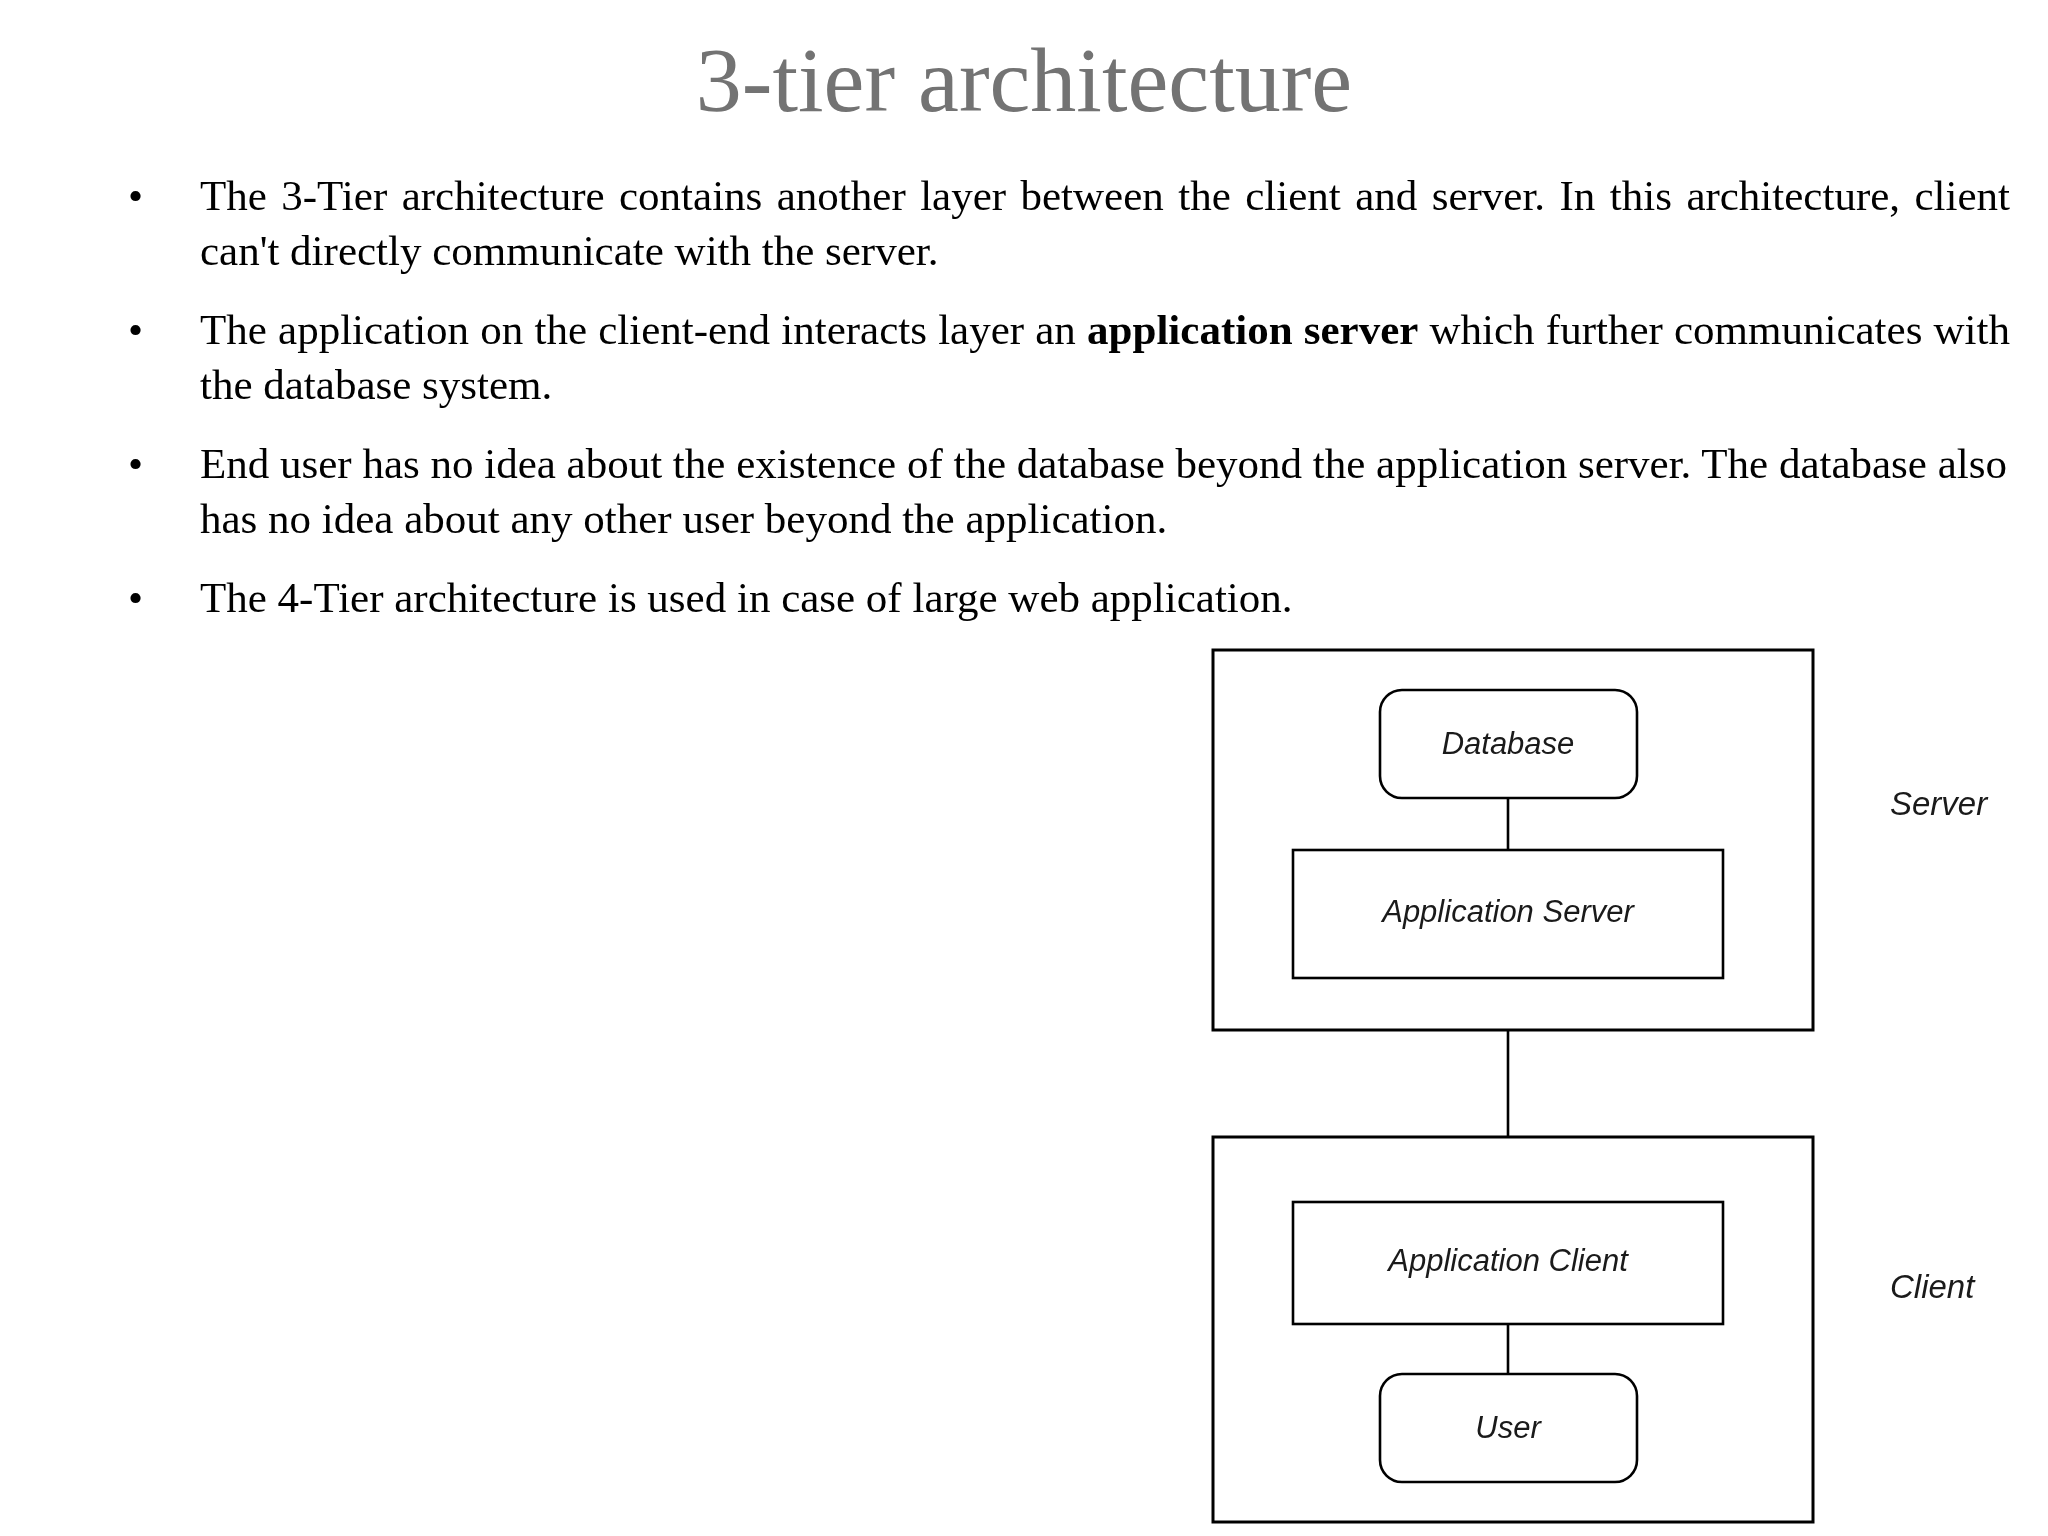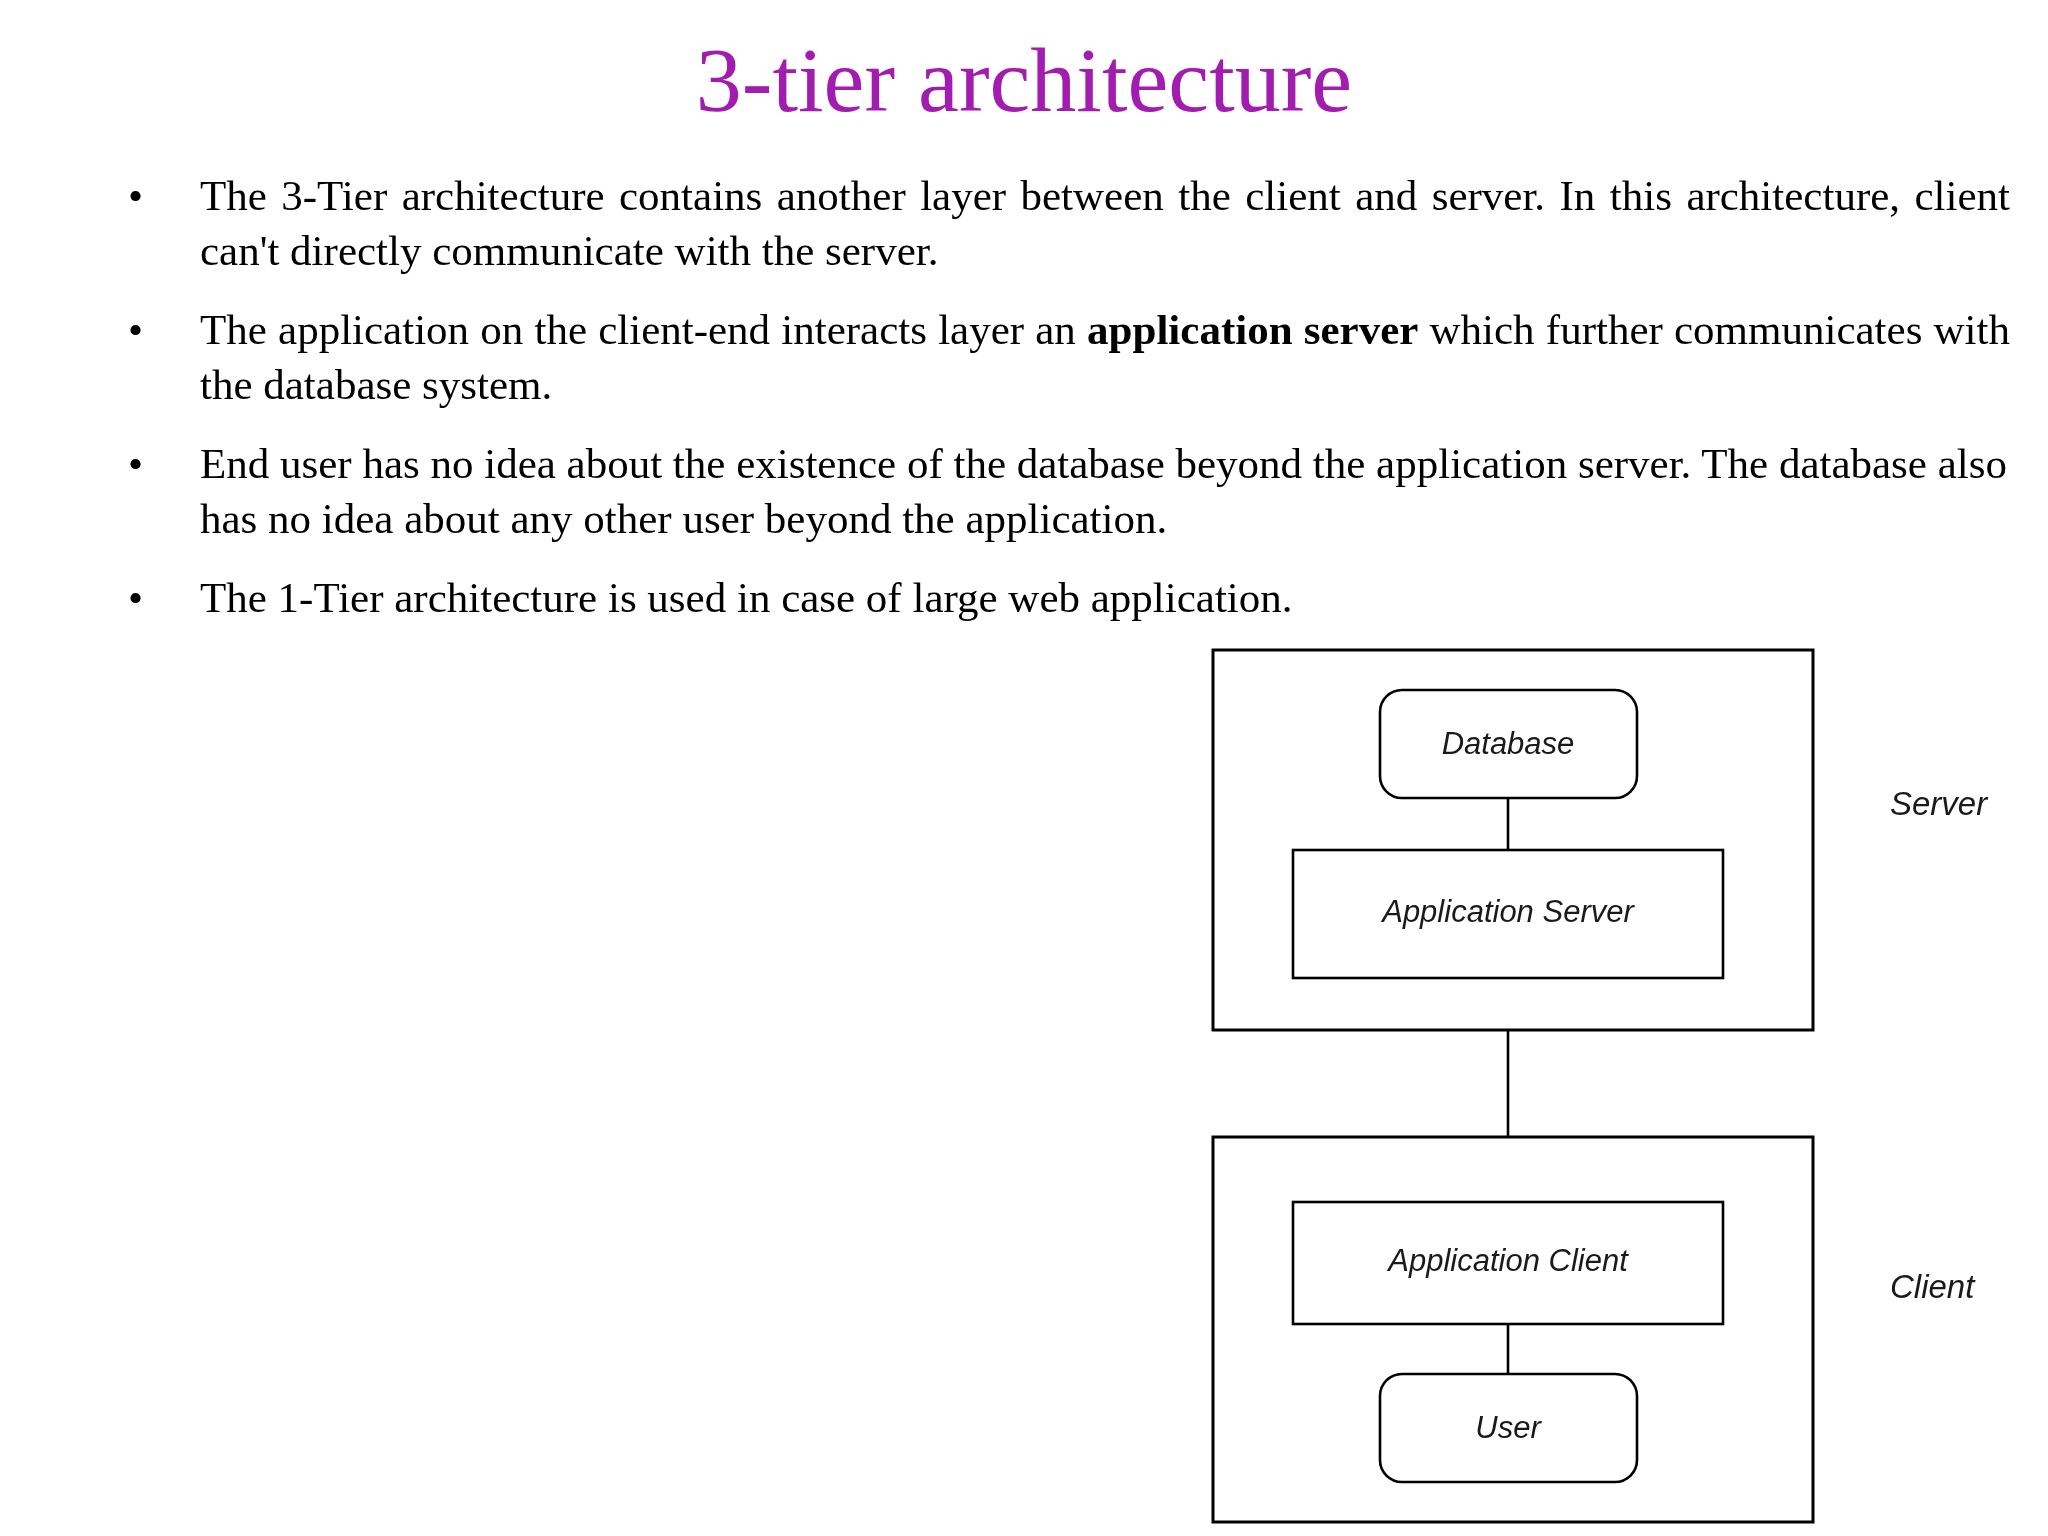--- a/index.html
+++ b/index.html
@@ -22,21 +22,21 @@
     position: absolute;
     left: 0;
     top: 32px;
     width: 2048px;
     text-align: center;
     font-family: "Liberation Serif", "DejaVu Serif", serif;
     font-size: 92px;
     line-height: 1.05;
     font-weight: 400;
     letter-spacing: 0px;
-    color: #a21caf;
+    color: #737373;
   }
 
   
   #bullet-list {
     position: absolute;
     left: 110px;
     top: 168px;
     width: 1900px;
   }
   .bullet-row {
@@ -125,21 +125,21 @@
       <span class="bullet-text"><span>The application on the client-end interacts layer an </span><b>application server</b><span> which further communicates with the database system.</span></span>
     </div>
 
     <div class="bullet-row no-justify">
       <span class="bullet-marker">•</span>
       <span class="bullet-text"><span>End user has no idea about the existence of the database beyond the application server. The database also has no idea about any other user beyond the application.</span></span>
     </div>
 
     <div class="bullet-row no-justify">
       <span class="bullet-marker">•</span>
-      <span class="bullet-text"><span>The 1-Tier architecture is used in case of large web application.</span></span>
+      <span class="bullet-text"><span>The 4-Tier architecture is used in case of large web application.</span></span>
     </div>
 
   </div>
 
   <div id="diagram">
     <svg width="868" height="906" viewBox="0 0 868 906" xmlns="http://www.w3.org/2000/svg">
 
       <line class="dgm-line" x1="328" y1="348" x2="328" y2="572"></line>
 
       <rect class="dgm-rect" x="33" y="20" width="600" height="380"></rect>

